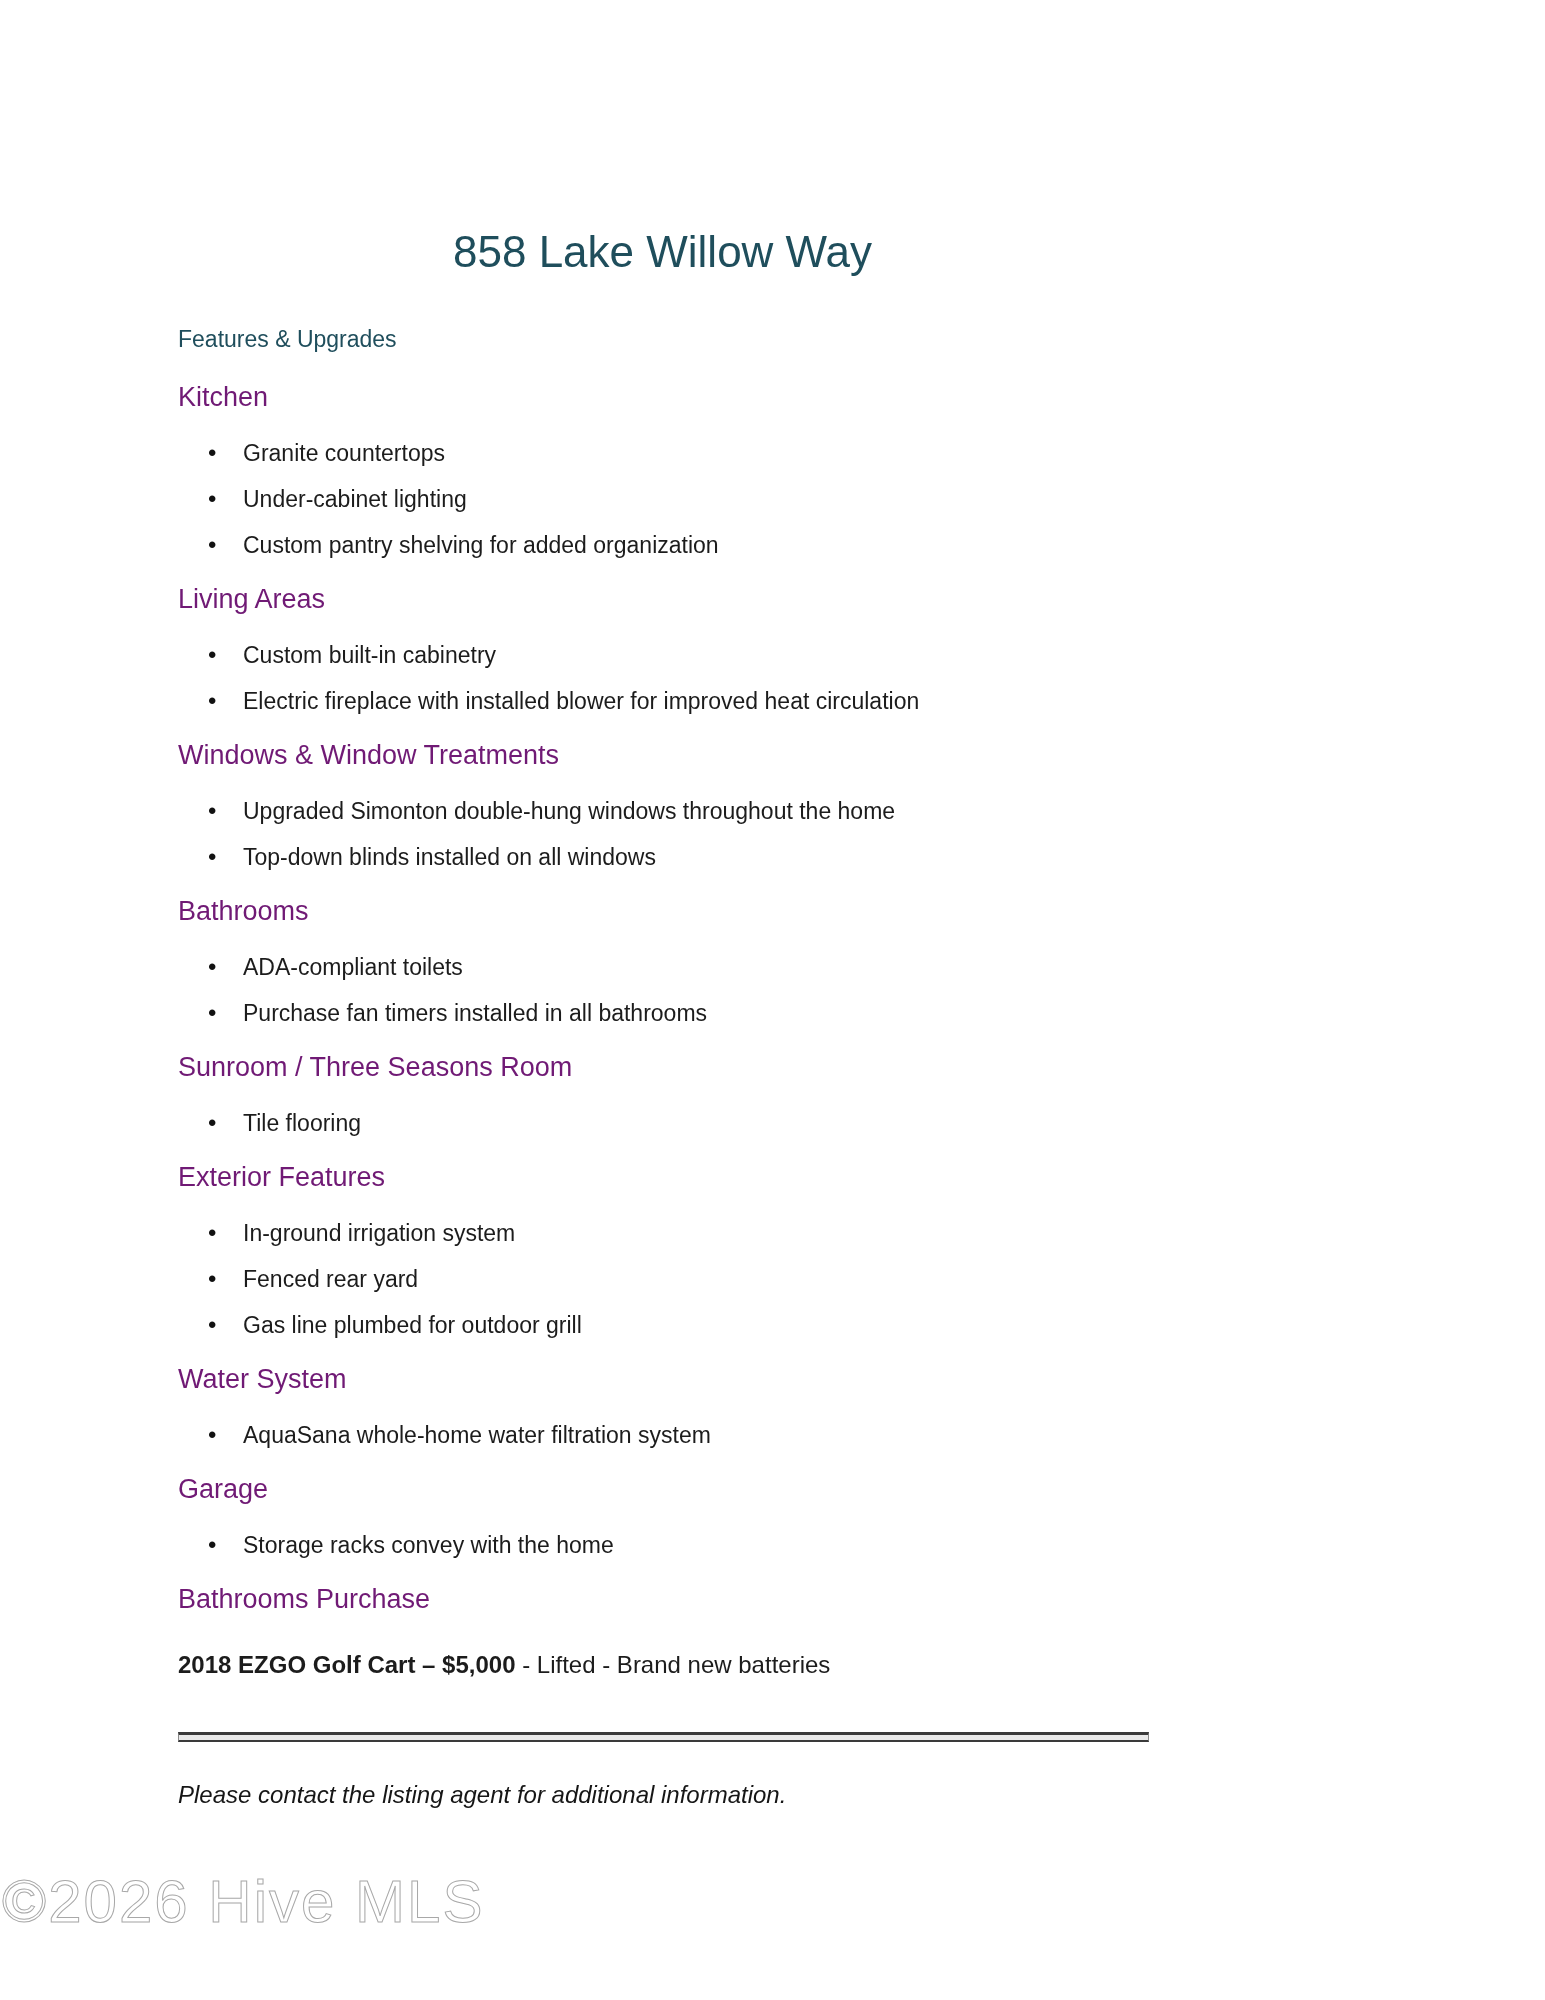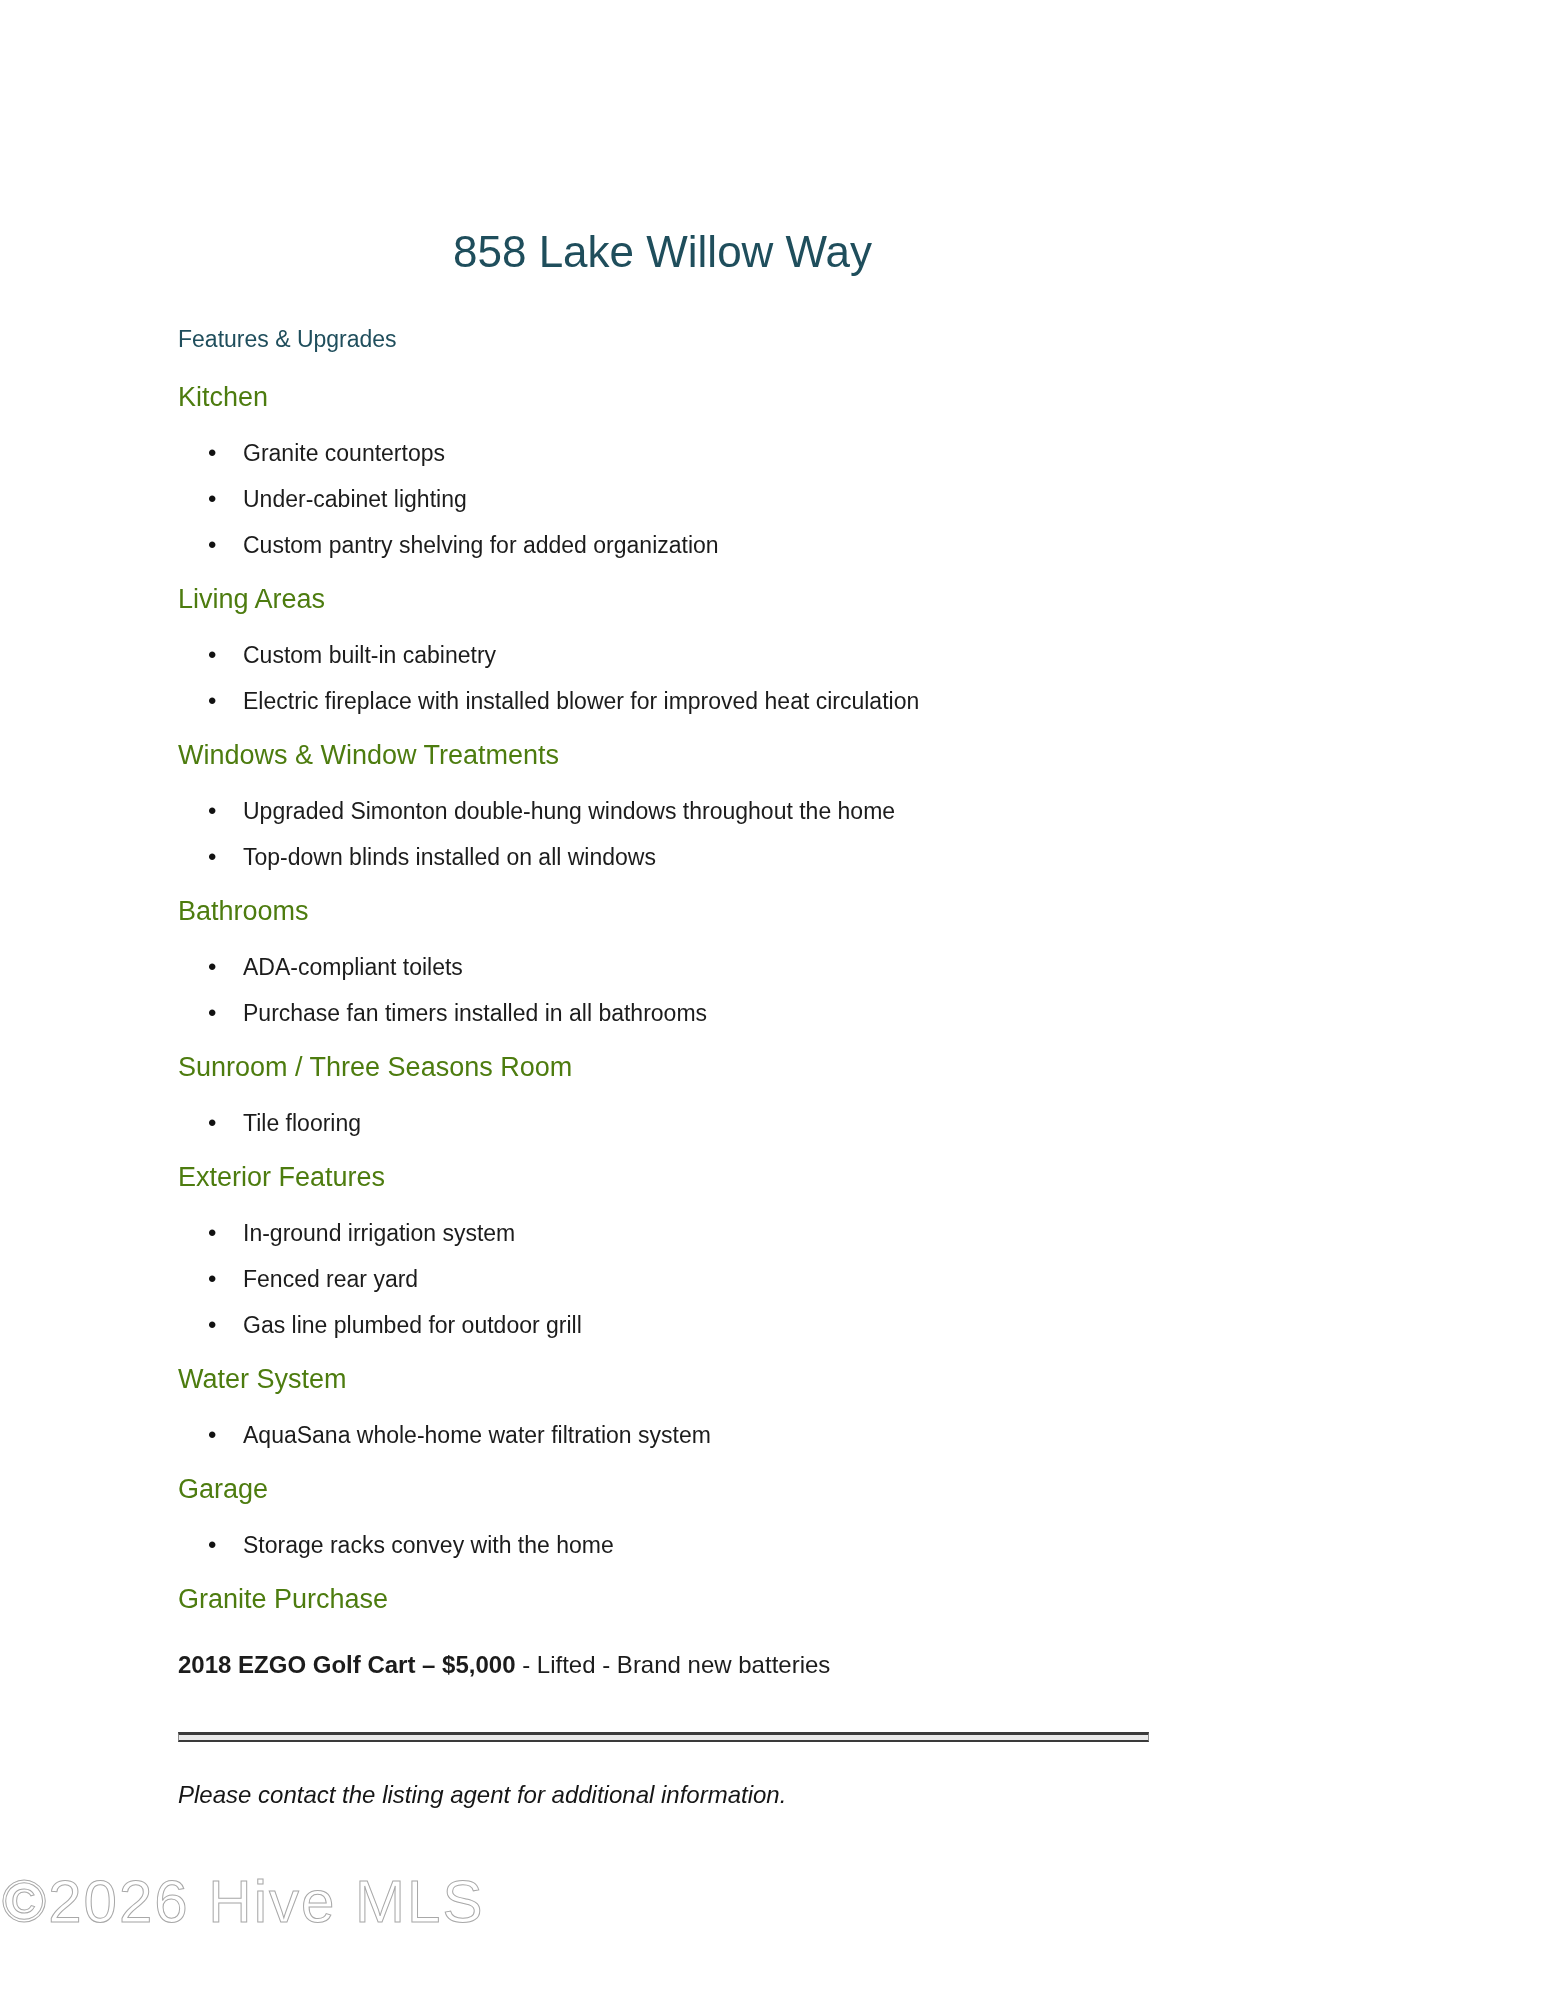--- a/index.html
+++ b/index.html
@@ -28,21 +28,21 @@
     font-size: 23px;
     line-height: 36px;
     font-weight: 400;
     color: #1f4e5c;
   }
   .section-heading {
     margin: 24px 0 0 0;
     font-size: 27px;
     line-height: 32px;
     font-weight: 400;
-    color: #4d7c0f;
+    color: #701a75;
   }
   ul.bullet-list {
     list-style: none;
     margin: 26px 0 0 0;
     padding: 0;
   }
   ul.bullet-list li {
     position: relative;
     padding-left: 65px;
     font-size: 23px;
@@ -162,21 +162,21 @@
   </section>
 
   <section>
     <h3 class="section-heading">Garage</h3>
     <ul class="bullet-list">
           <li>Storage racks convey with the home</li>
         </ul>
   </section>
 
   <section>
-    <h3 class="section-heading">Granite Purchase</h3>
+    <h3 class="section-heading">Bathrooms Purchase</h3>
 
   </section>
 </div>
 
   <p class="optional-line"><span class="bold-part">2018 EZGO Golf Cart – $5,000</span><span> - Lifted - Brand new batteries</span></p>
 
   <div class="rule"></div>
 
   <p class="footer-note">Please contact the listing agent for additional information.</p>
 

